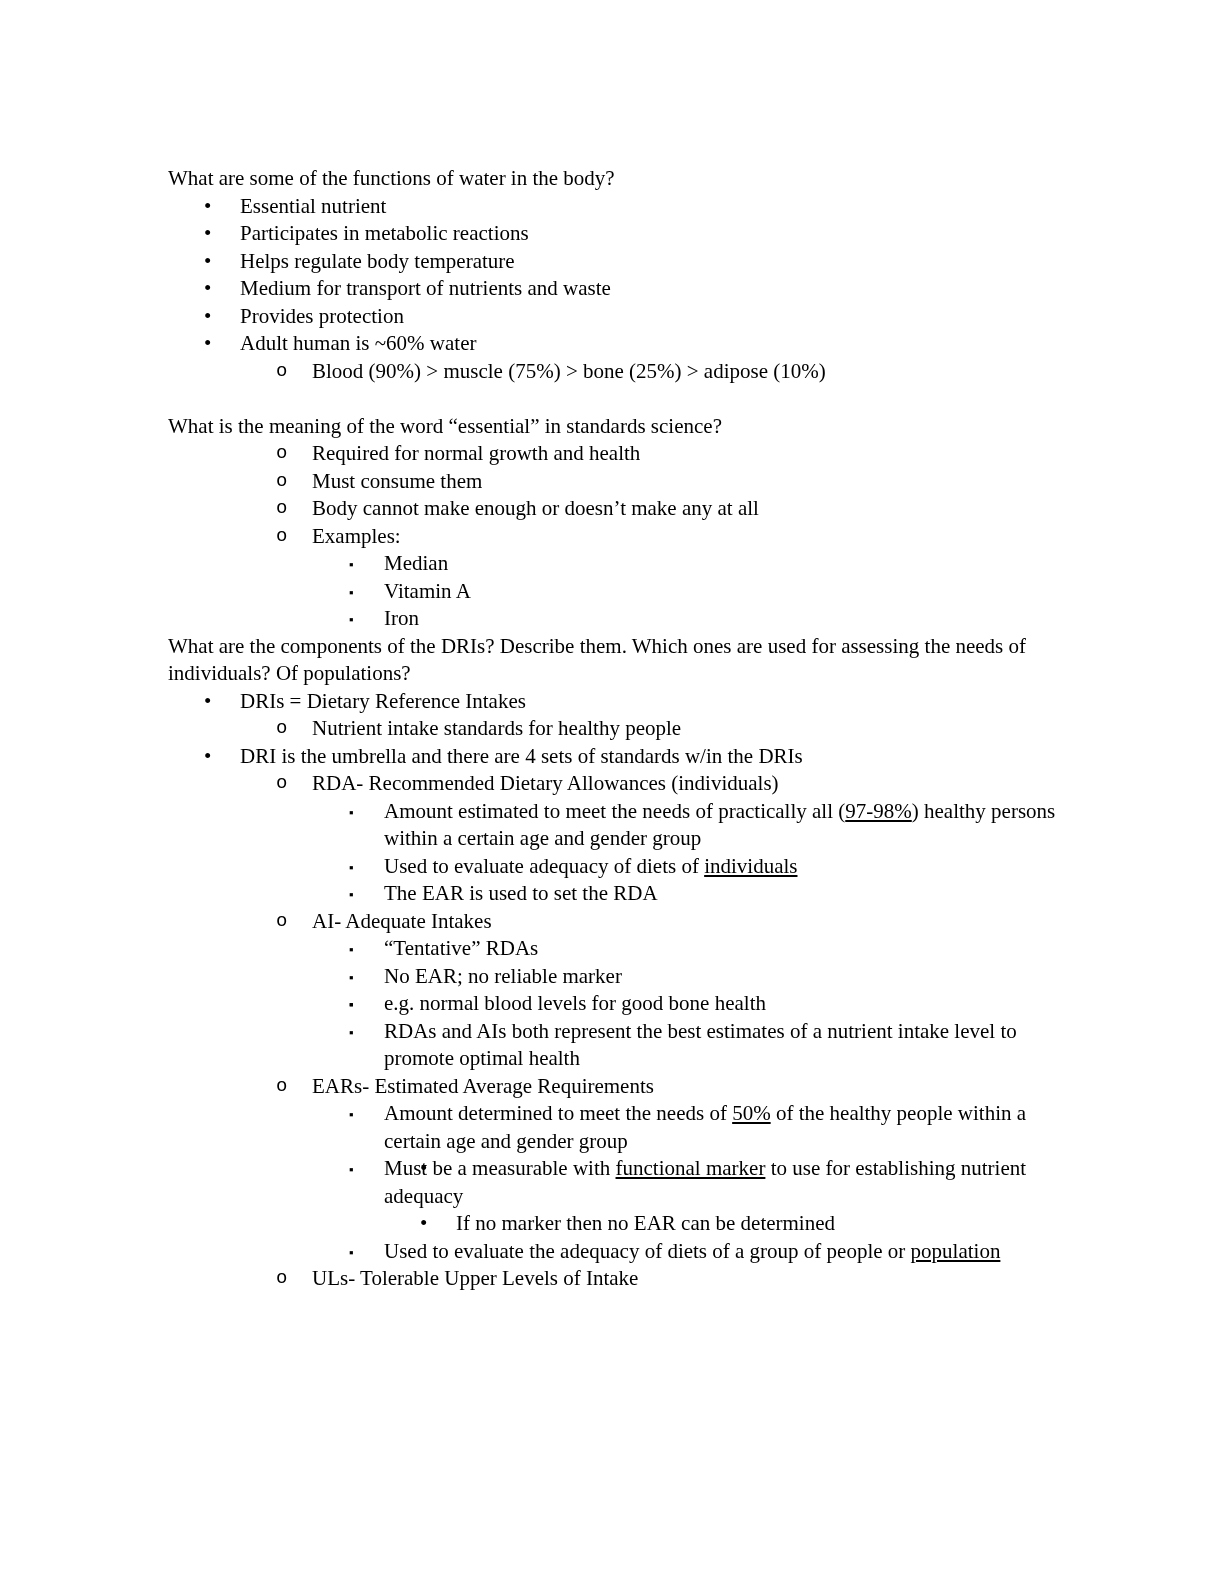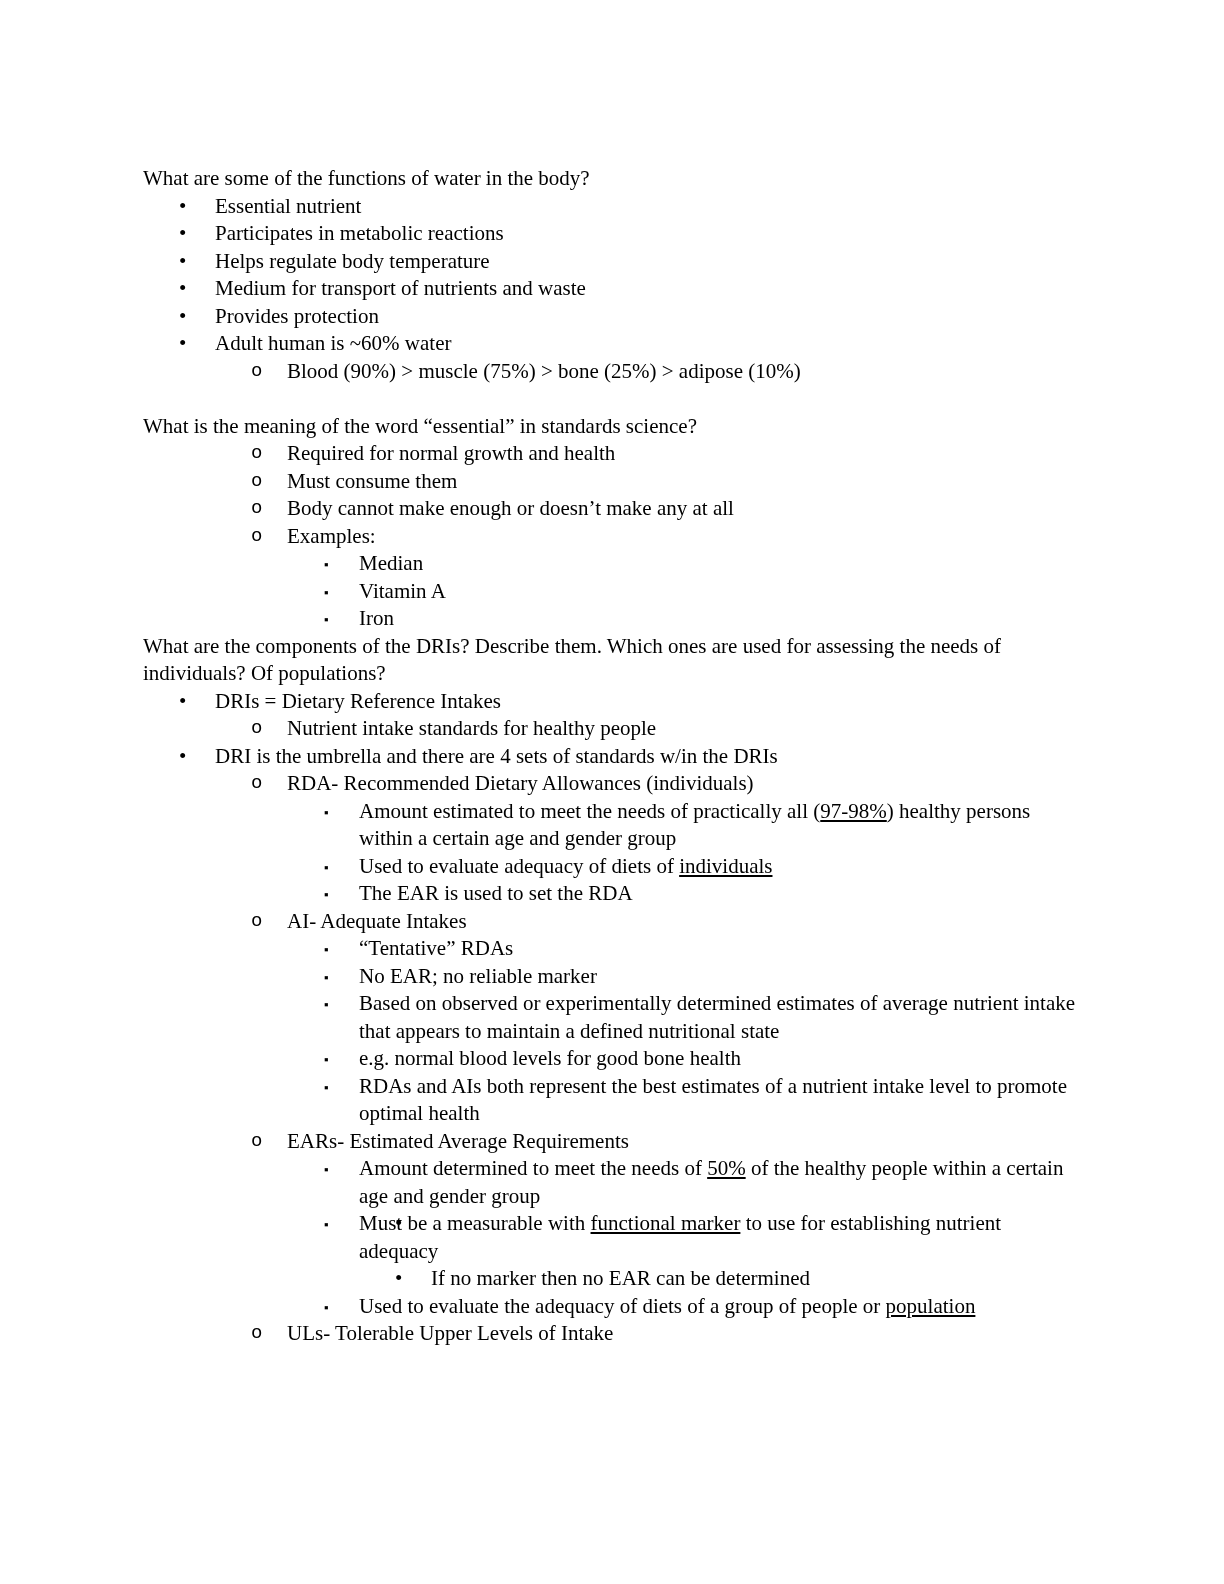--- a/index.html
+++ b/index.html
@@ -13,21 +13,21 @@
     height: 1584px;
     margin: 0 auto;
     background: #ffffff;
     color: #000000;
     box-sizing: border-box;
     padding: 165px 144px 0 143px;
     font-size: 21px;
     line-height: 27.5px;
     overflow: hidden;
   }
-  .item { position: relative; }
+  .item { position: relative; margin-left: 25px; }
   .lv0 { padding-left: 0; }
   .lv1 { padding-left: 72px; }
   .lv2 { padding-left: 144px; }
   .lv3 { padding-left: 216px; }
   .lv4 { padding-left: 288px; }
   .bullet { position: absolute; top: 0; }
   .lv1 .bullet { left: 36px; }
   .lv2 .bullet { left: 108px; font-family: "Liberation Mono", monospace; font-size: 19px; }
   .lv3 .bullet { left: 181px; font-size: 13px; top: 1px; }
   .lv4 .bullet { left: 252px; }
@@ -168,21 +168,20 @@
     <span class="txt"><span>“Tentative” RDAs</span></span>
   </div>
 
   <div class="item lv3">
     <span class="bullet">▪</span>
     <span class="txt"><span>No EAR; no reliable marker</span></span>
   </div>
 
   <div class="item lv3">
     <span class="bullet">▪</span>
-    <span class="txt"><span>Based on observed or experimentally determined estimates of average nutrient intake that appears to maintain a defined nutritional state</span></span>
   </div>
 
   <div class="item lv3">
     <span class="bullet">▪</span>
     <span class="txt"><span>e.g. normal blood levels for good bone health</span></span>
   </div>
 
   <div class="item lv3">
     <span class="bullet">▪</span>
     <span class="txt"><span>RDAs and AIs both represent the best estimates of a nutrient intake level to promote optimal health</span></span>

